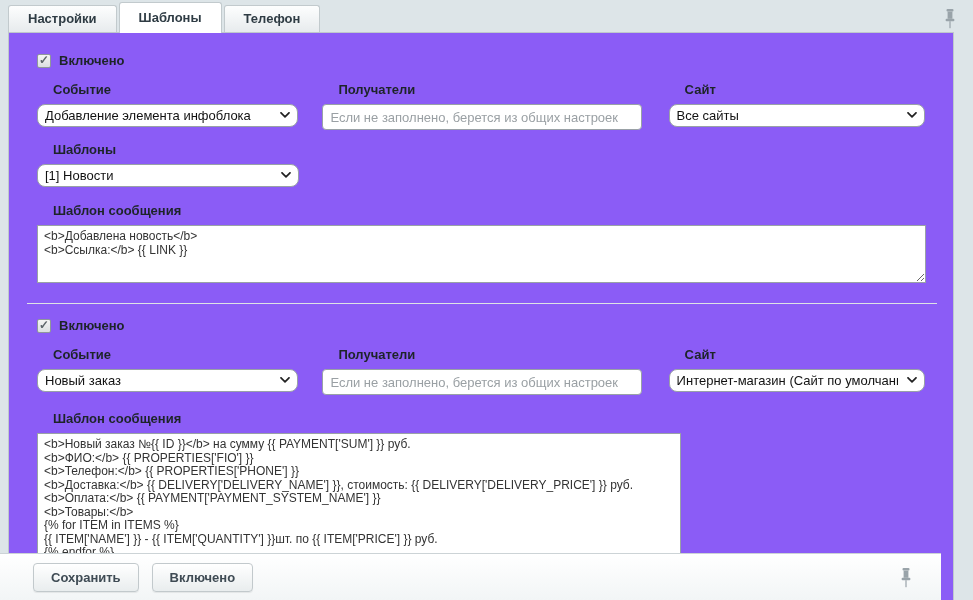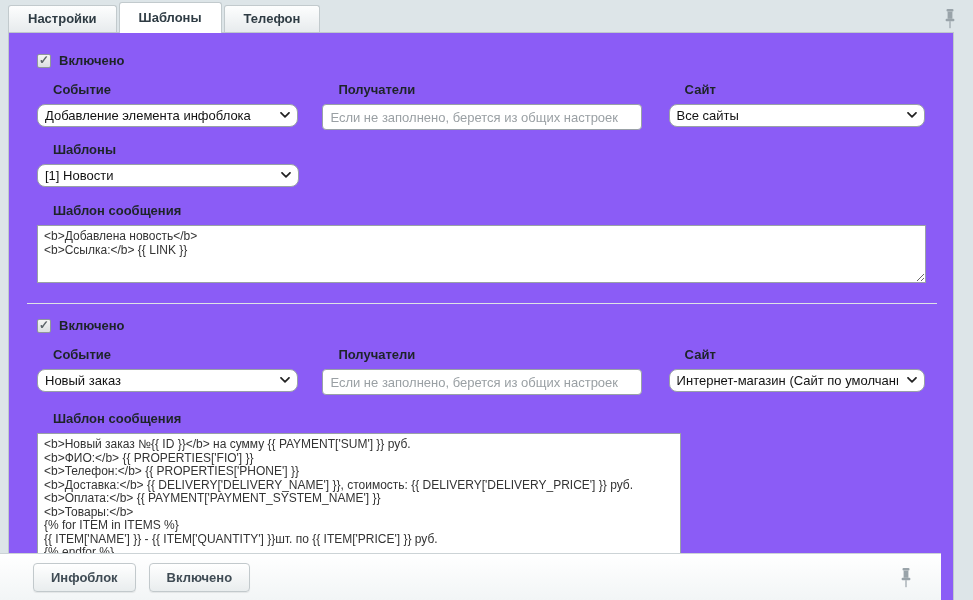--- a/index.html
+++ b/index.html
@@ -234,21 +234,21 @@
 &lt;b&gt;Ссылка:&lt;/b&gt; {{ LINK }}</textarea>
     </div>
 
     <hr class="divider">
 
     <button class="btn add-btn">Добавить настройку</button>
   </div>
 </div>
 
 <div class="footer">
-  <button class="btn">Инфоблок</button>
+  <button class="btn">Сохранить</button>
   <button class="btn">Включено</button>
   <div class="pin pin-footer">
     <svg width="14" height="20" viewBox="0 0 14 20">
       <rect x="3.5" y="0" width="7" height="2.6" rx="1" fill="#99a3a9"></rect>
       <rect x="4.6" y="2.6" width="4.8" height="7.2" fill="#99a3a9"></rect>
       <rect x="2.6" y="9.8" width="8.8" height="2.4" rx="1" fill="#99a3a9"></rect>
       <rect x="6.4" y="12.2" width="1.2" height="7" fill="#99a3a9"></rect>
     </svg>
   </div>
 </div>

